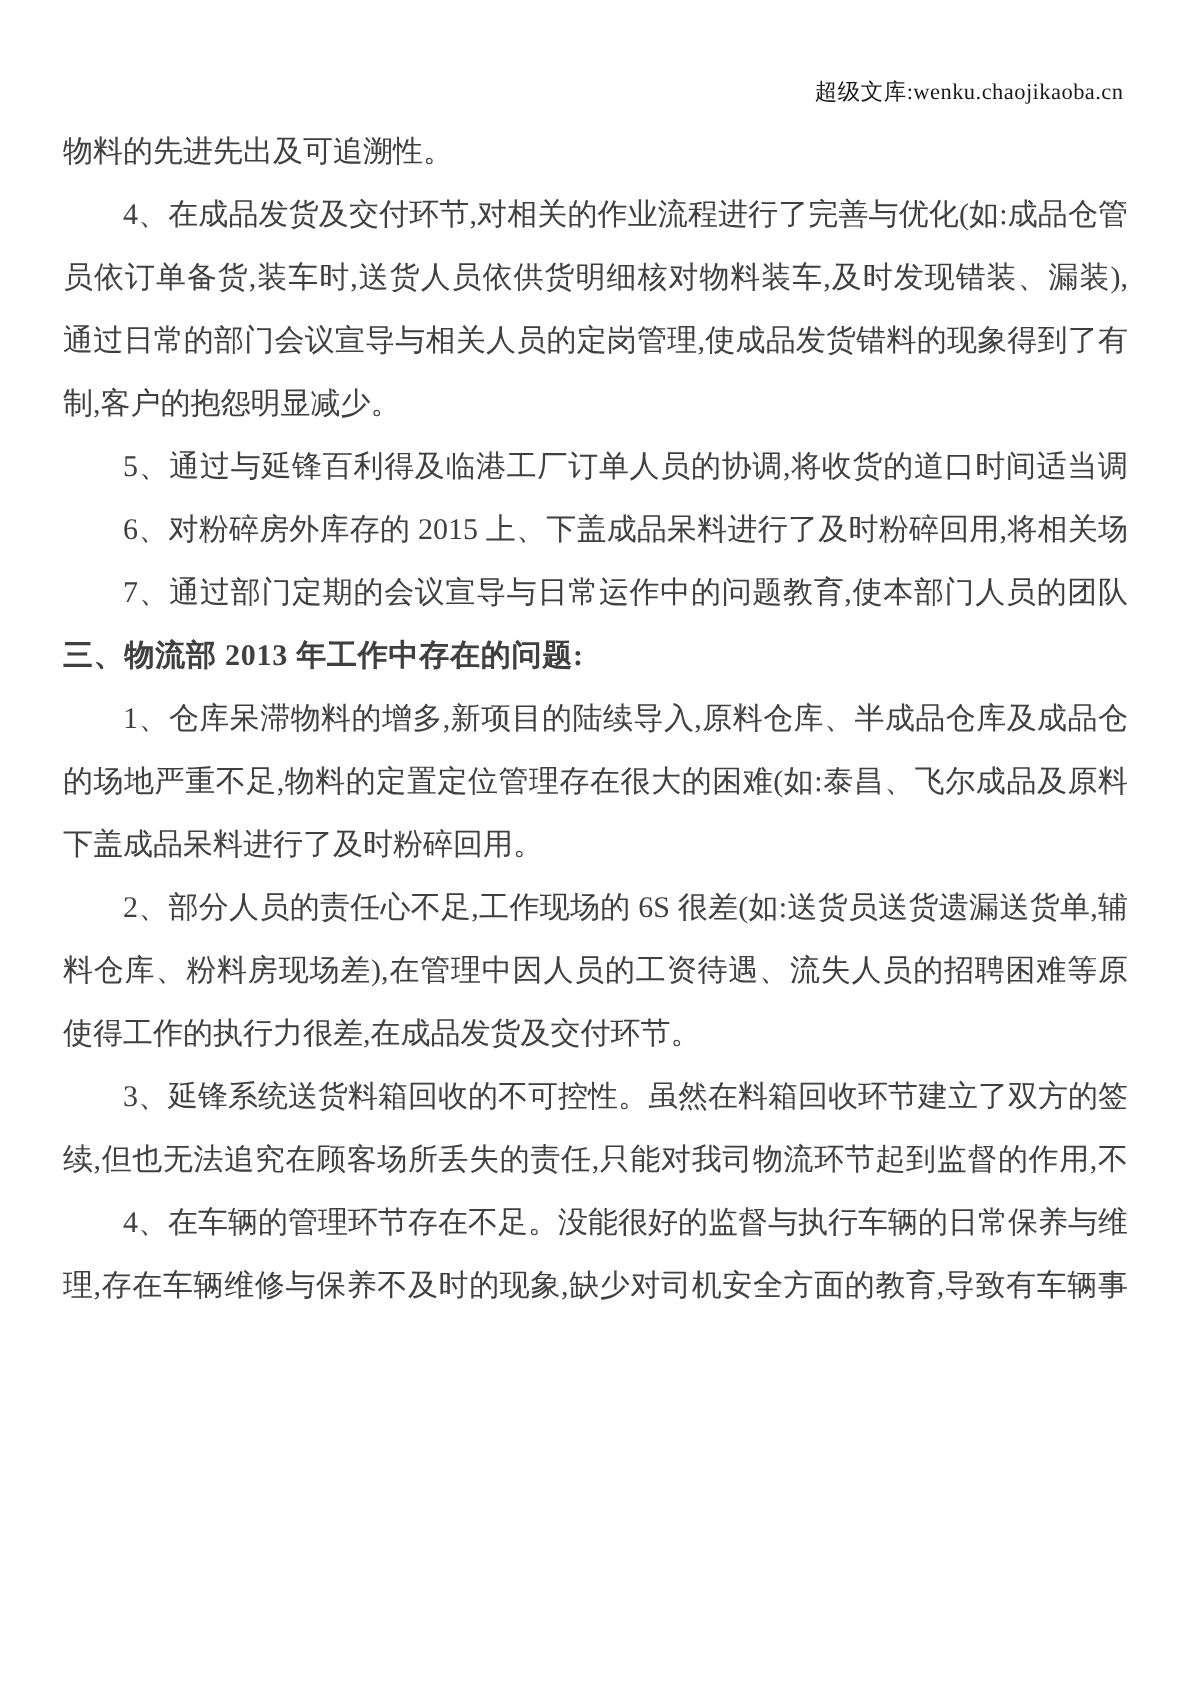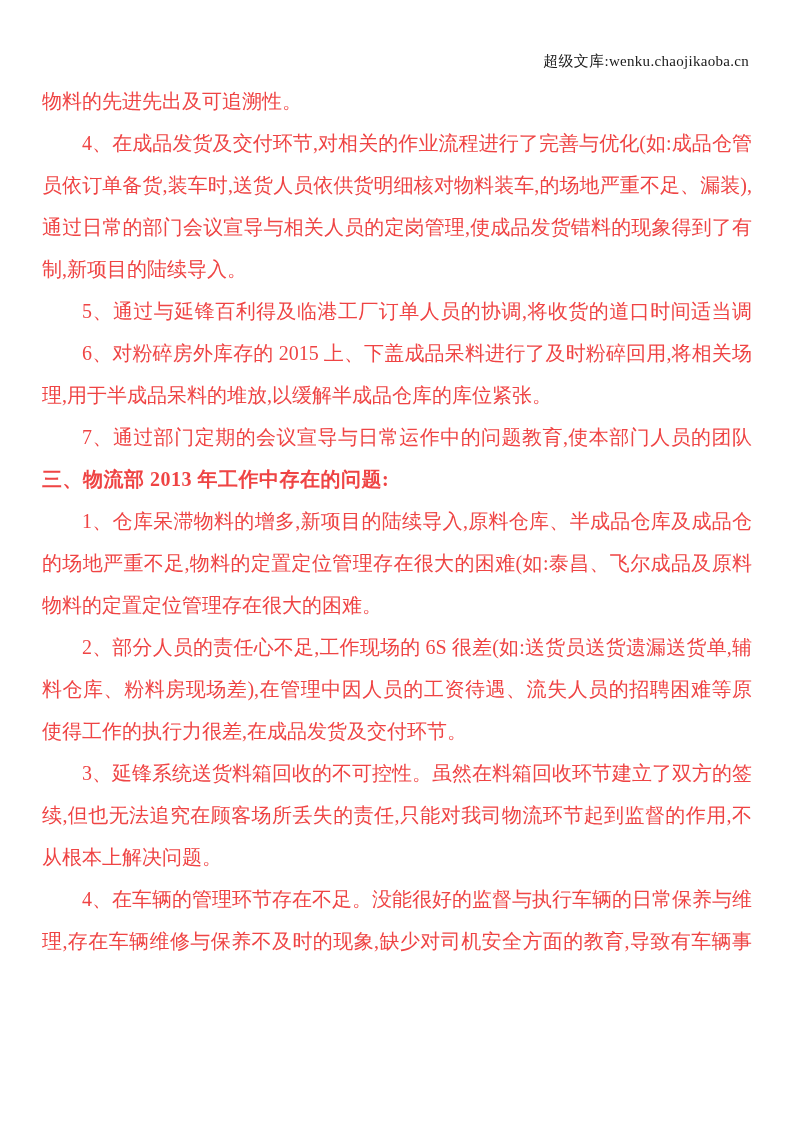--- a/index.html
+++ b/index.html
@@ -29,21 +29,21 @@
     position: absolute;
     top: 80px;
     left: 42px;
     width: 710px;
   }
   .line {
     height: 42px;
     line-height: 42px;
     font-size: 20px;
     white-space: nowrap;
-    color: #ef4444;
+    color: #404040;
   }
   .line.fill {
     white-space: normal;
     text-align: justify;
     text-align-last: justify;
     overflow: hidden;
   }
   .line.indent {
     text-indent: 2em;
   }
@@ -54,33 +54,31 @@
   }
 </style>
 </head>
 <body>
 
 <div class="page">
   <div class="page-header">超级文库:wenku.chaojikaoba.cn</div>
   <div class="doc-content">
       <div class="line">物料的先进先出及可追溯性。</div>
       <div class="line indent fill">4、在成品发货及交付环节,对相关的作业流程进行了完善与优化(如:成品仓管</div>
-      <div class="line fill">员依订单备货,装车时,送货人员依供货明细核对物料装车,的场地严重不足、漏装),</div>
+      <div class="line fill">员依订单备货,装车时,送货人员依供货明细核对物料装车,及时发现错装、漏装),</div>
       <div class="line fill">通过日常的部门会议宣导与相关人员的定岗管理,使成品发货错料的现象得到了有效遏</div>
-      <div class="line">制,新项目的陆续导入。</div>
+      <div class="line">制,客户的抱怨明显减少。</div>
       <div class="line indent fill">5、通过与延锋百利得及临港工厂订单人员的协调,将收货的道口时间适当调整,</div>
       <div class="line indent fill">6、对粉碎房外库存的 2015 上、下盖成品呆料进行了及时粉碎回用,将相关场地清</div>
-      <div class="line">理,用于半成品呆料的堆放,以缓解半成品仓库的库位紧张。</div>
       <div class="line indent fill">7、通过部门定期的会议宣导与日常运作中的问题教育,使本部门人员的团队意识</div>
       <div class="line bold">三、物流部 2013 年工作中存在的问题:</div>
       <div class="line indent fill">1、仓库呆滞物料的增多,新项目的陆续导入,原料仓库、半成品仓库及成品仓库</div>
       <div class="line fill">的场地严重不足,物料的定置定位管理存在很大的困难(如:泰昌、飞尔成品及原料等),</div>
-      <div class="line">物料的定置定位管理存在很大的困难。</div>
+      <div class="line">下盖成品呆料进行了及时粉碎回用。</div>
       <div class="line indent fill">2、部分人员的责任心不足,工作现场的 6S 很差(如:送货员送货遗漏送货单,辅</div>
       <div class="line fill">料仓库、粉料房现场差),在管理中因人员的工资待遇、流失人员的招聘困难等原因,</div>
       <div class="line">使得工作的执行力很差,在成品发货及交付环节。</div>
       <div class="line indent fill">3、延锋系统送货料箱回收的不可控性。虽然在料箱回收环节建立了双方的签字手</div>
       <div class="line fill">续,但也无法追究在顾客场所丢失的责任,只能对我司物流环节起到监督的作用,不能</div>
-      <div class="line">从根本上解决问题。</div>
       <div class="line indent fill">4、在车辆的管理环节存在不足。没能很好的监督与执行车辆的日常保养与维修管</div>
       <div class="line fill">理,存在车辆维修与保养不及时的现象,缺少对司机安全方面的教育,导致有车辆事故</div>
     </div>
 </div>
 
 </body></html>

